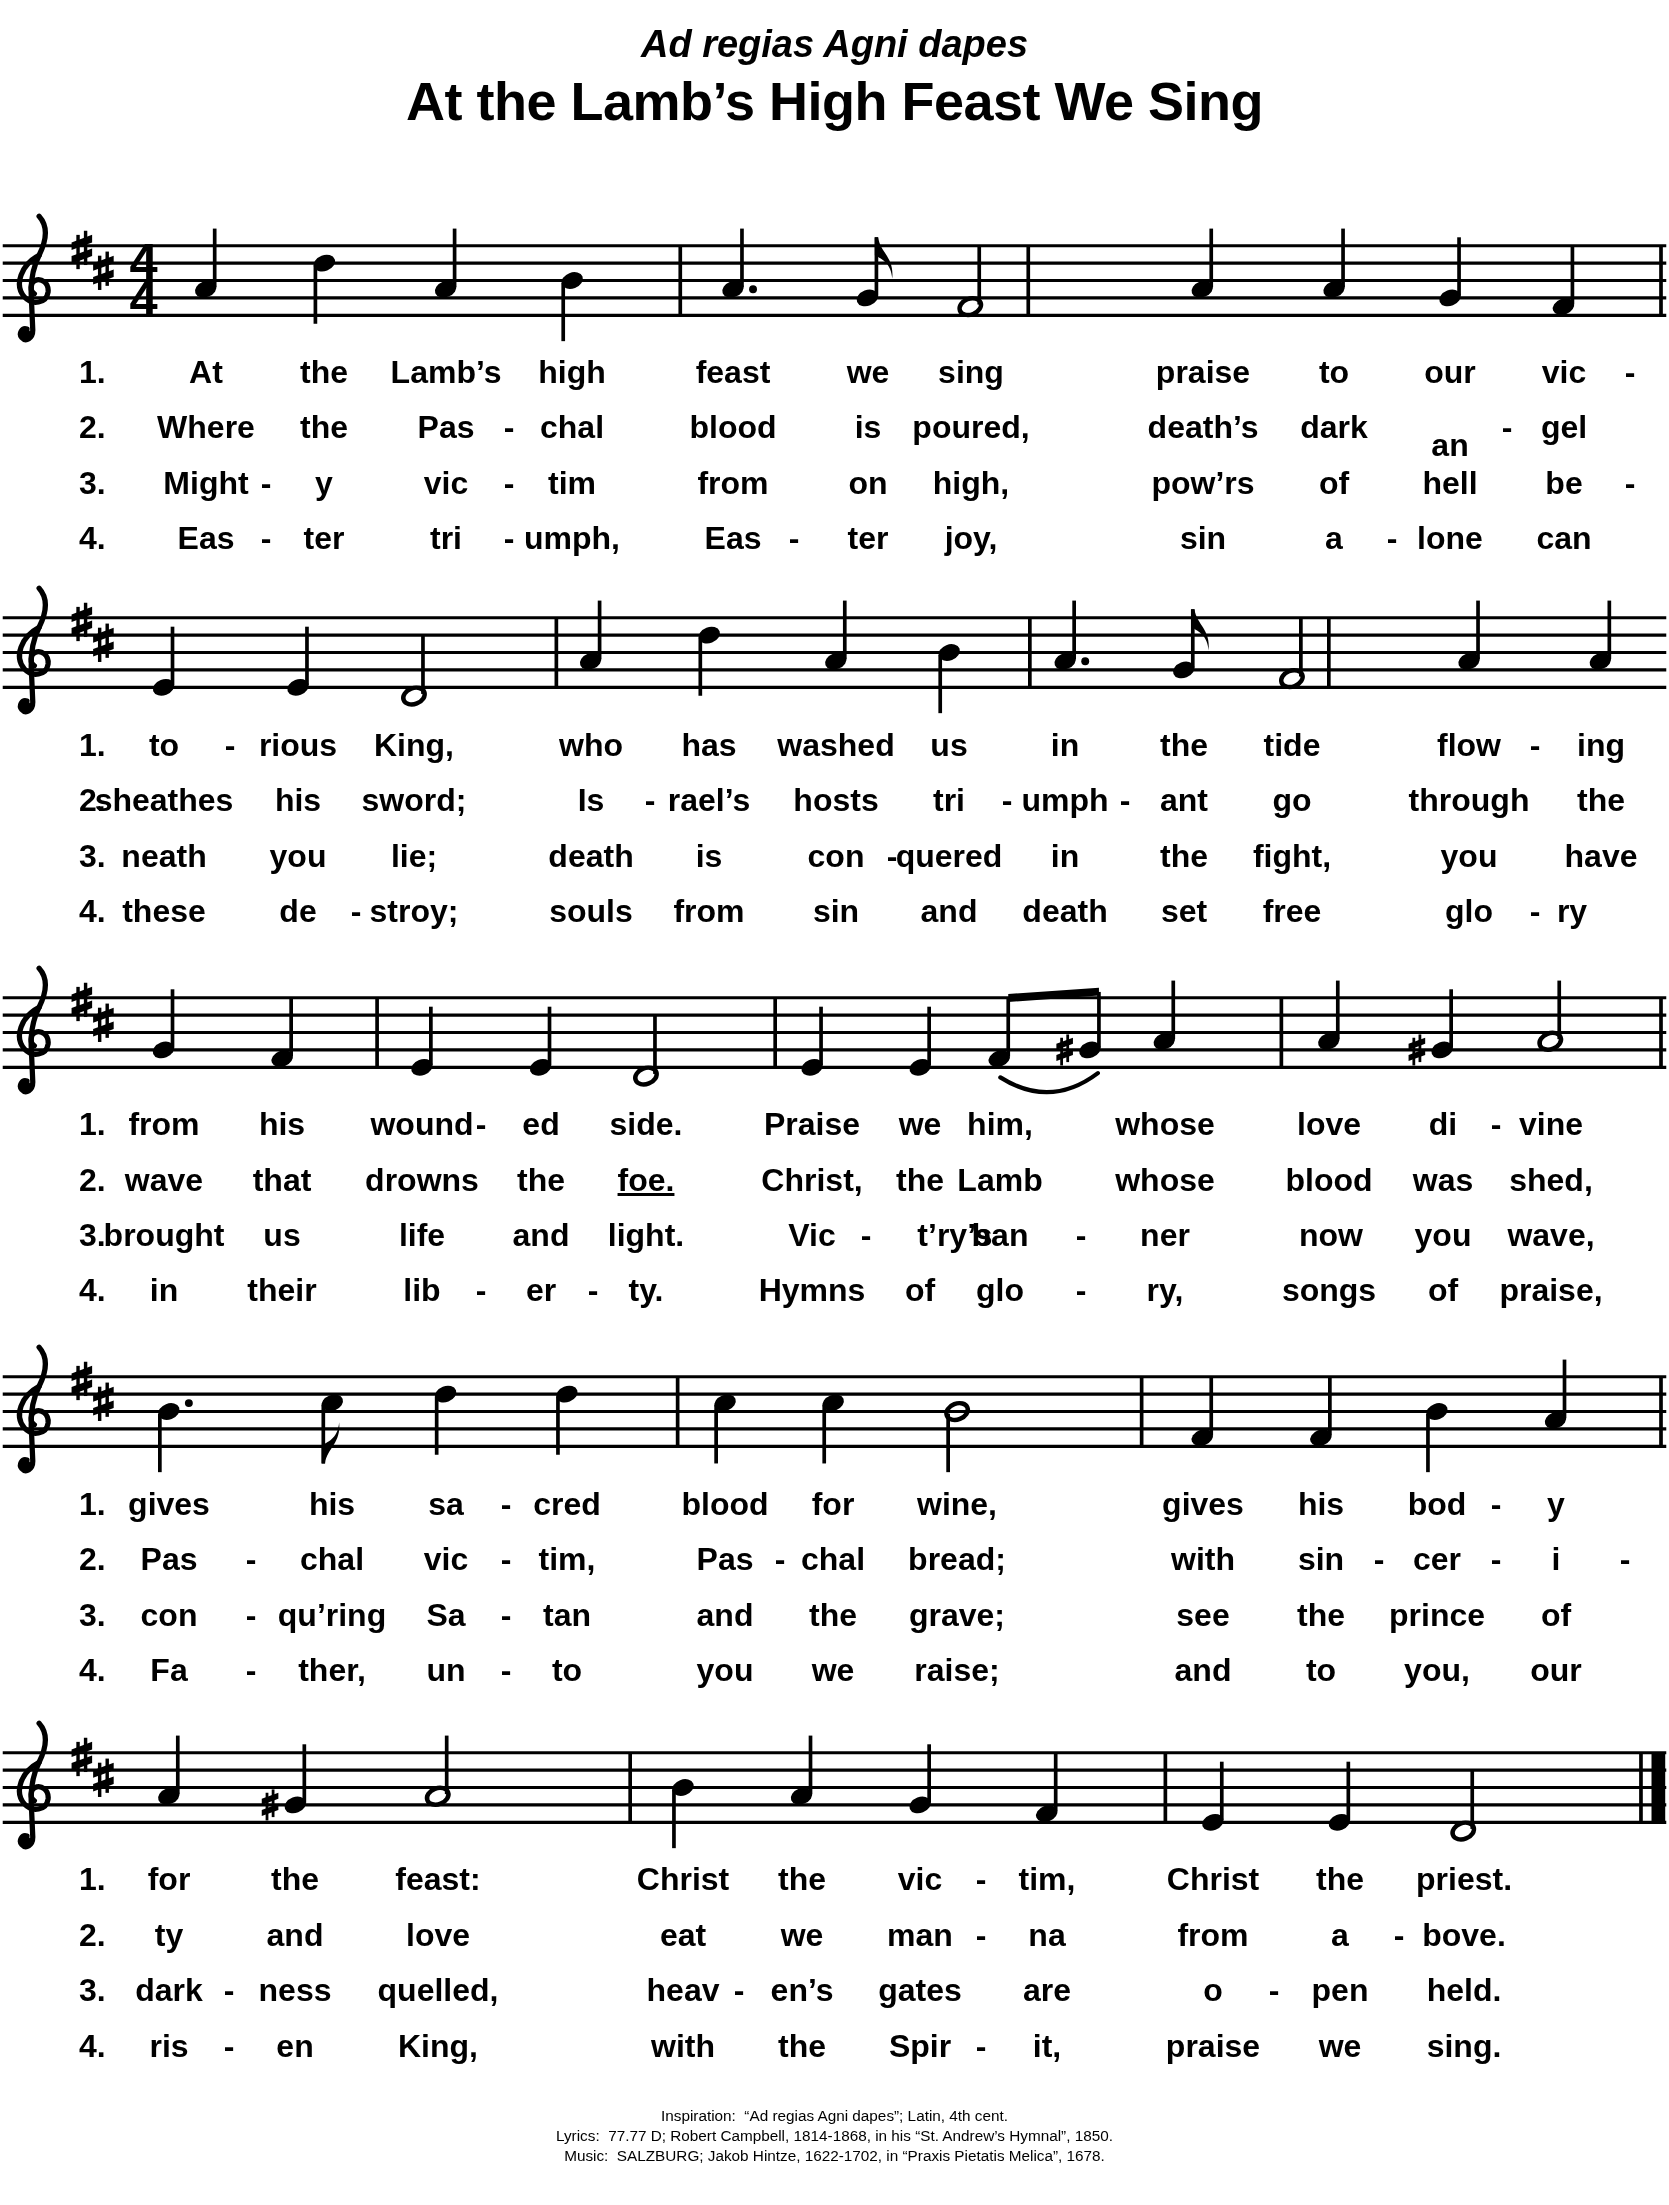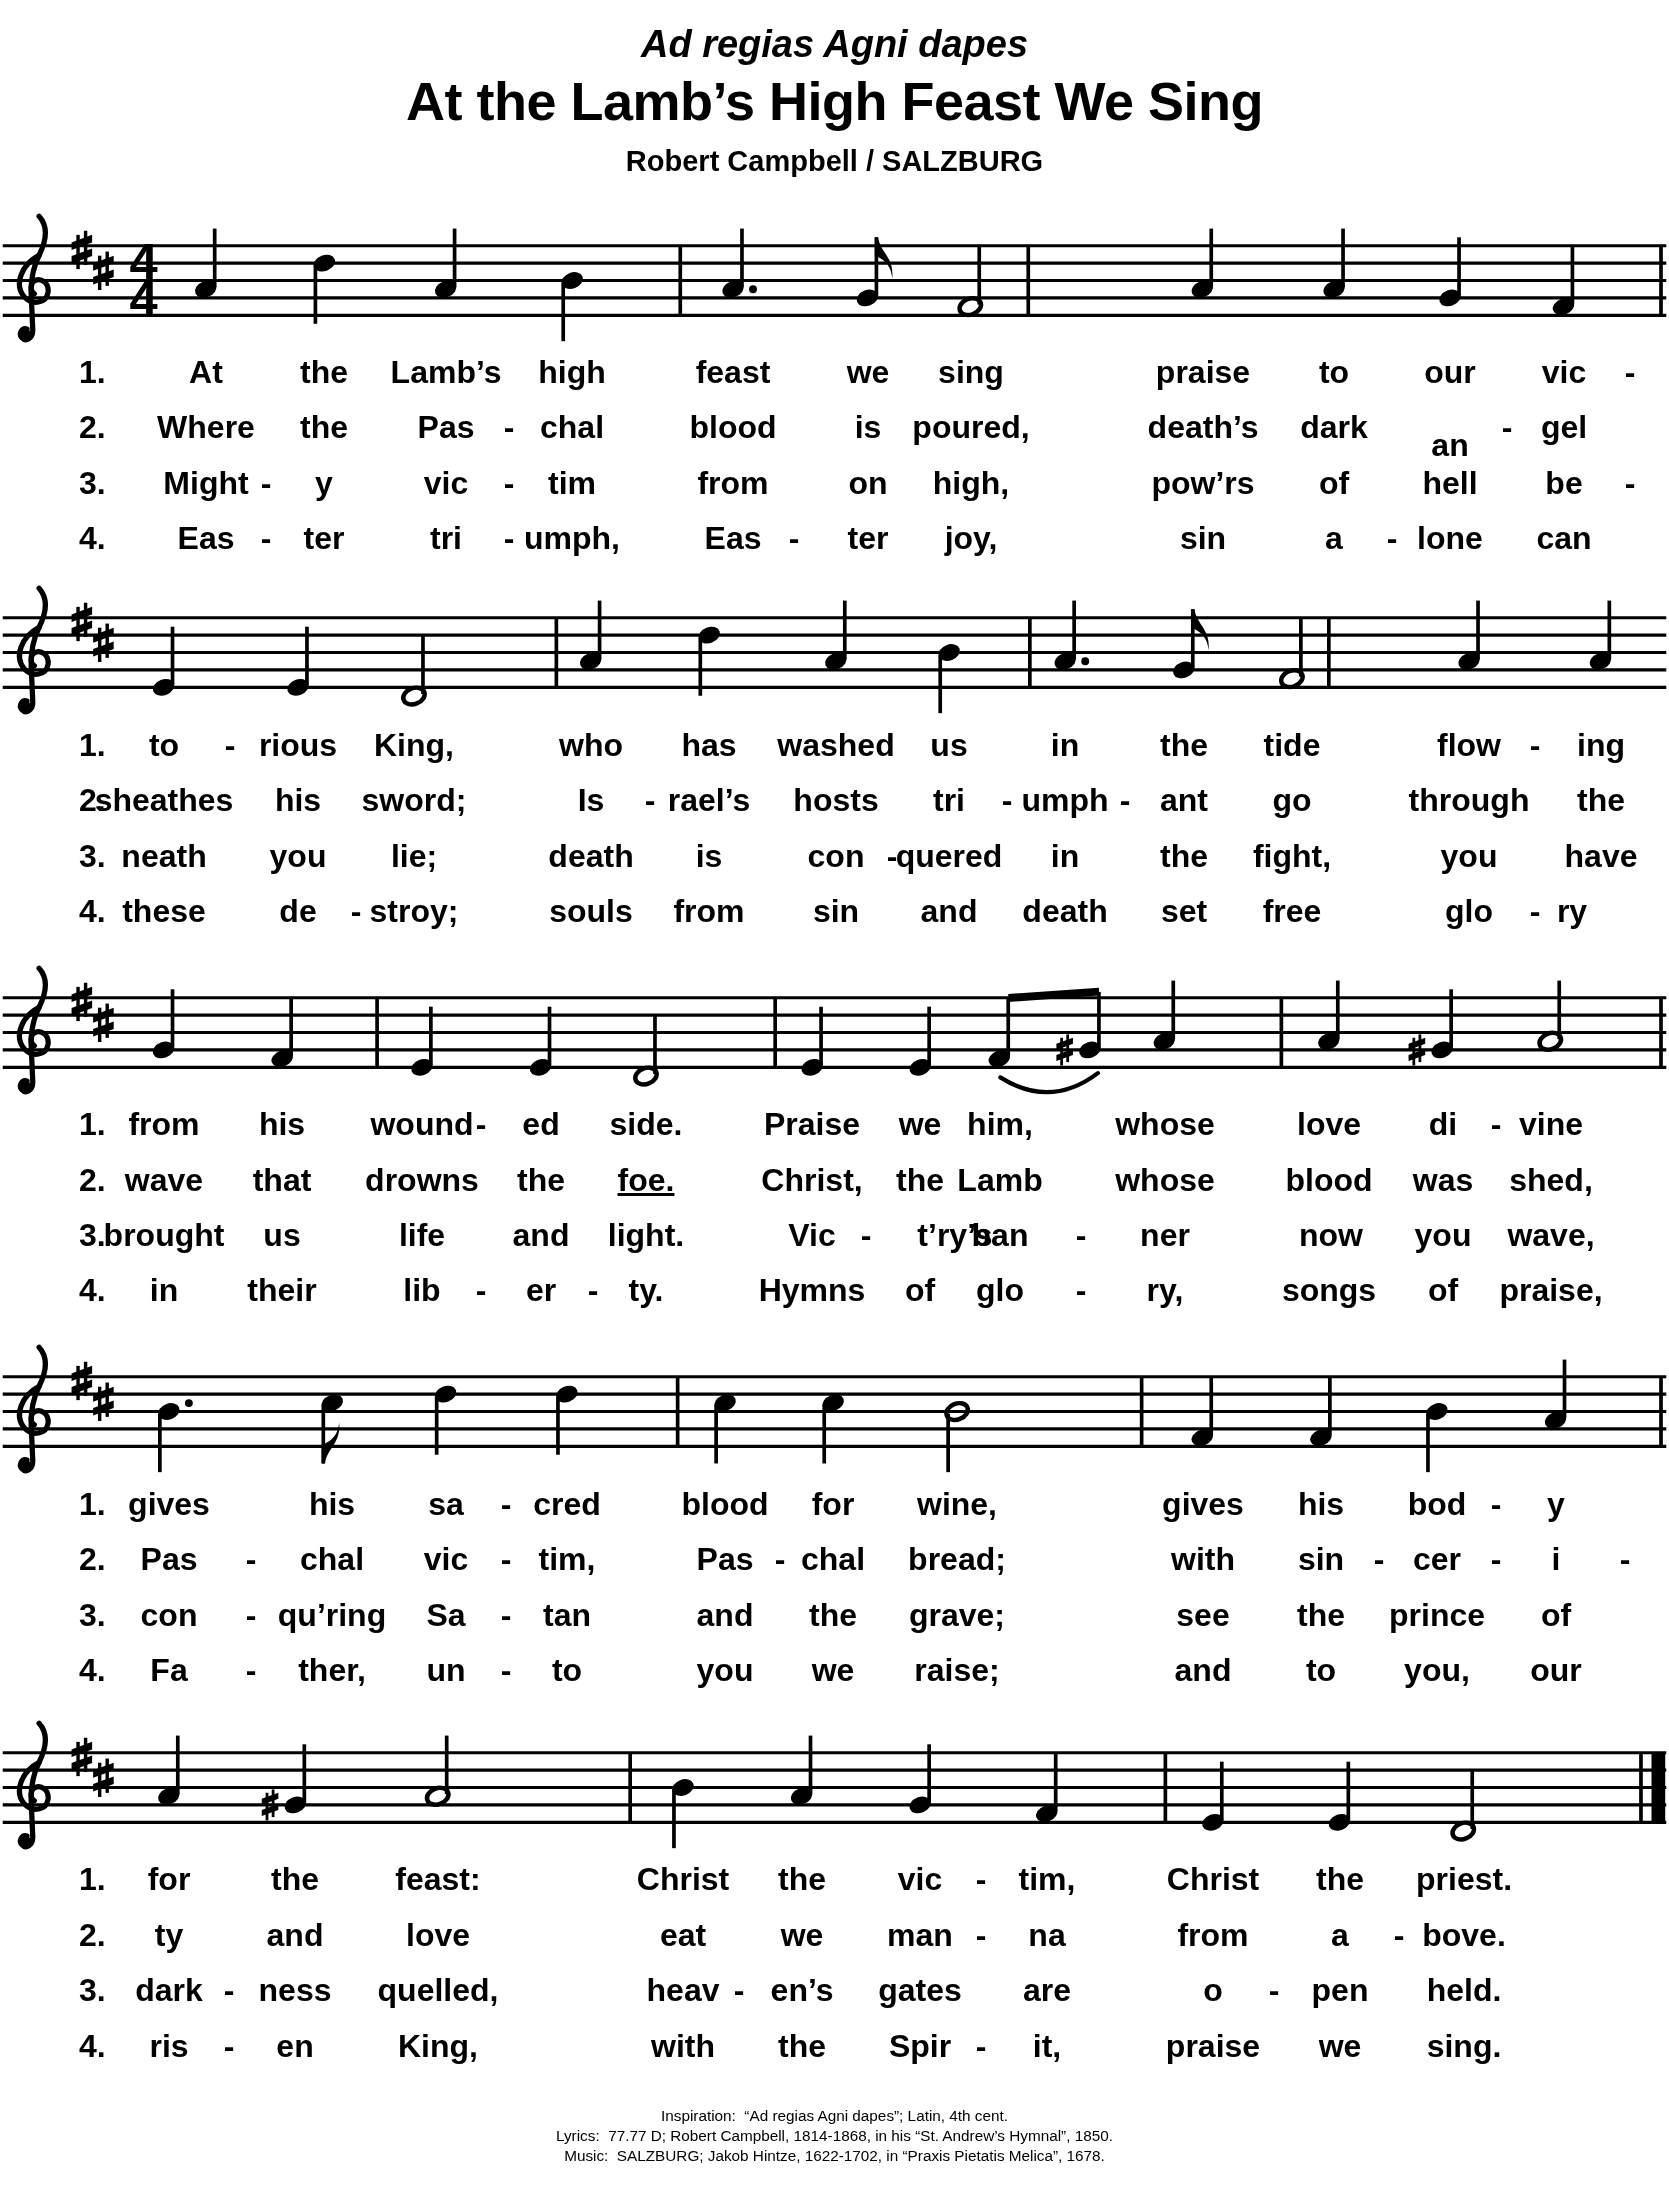--- a/index.html
+++ b/index.html
@@ -26,21 +26,20 @@
     text-align:center; line-height:1;
     font-size:15.3px; font-weight:400; white-space:pre;
   }
 </style>
 </head>
 <body>
 
 <div class="page">
   <div class="centered title">At the Lamb’s High Feast We Sing</div>
   <div class="centered inspiration">Ad regias Agni dapes</div>
-  <div class="centered byline">Robert Campbell / SALZBURG</div>
   <div id="music-root">
       <svg class="staff-svg" width="1669" height="174" viewBox="0 0 3165 330" style="top: 193px;">
         <line x1="5" y1="100" x2="3160" y2="100" stroke="#000" stroke-width="6"></line>
         <line x1="5" y1="133" x2="3160" y2="133" stroke="#000" stroke-width="6"></line>
         <line x1="5" y1="166" x2="3160" y2="166" stroke="#000" stroke-width="6"></line>
         <line x1="5" y1="199" x2="3160" y2="199" stroke="#000" stroke-width="6"></line>
         <line x1="5" y1="232" x2="3160" y2="232" stroke="#000" stroke-width="6"></line>
         <g transform="translate(62,100)">
           <path d="M 12 -56 C 30 -36 26 -10 12 18 C 0 42 -4 66 -3 92 L 0 160 C 0 176 -13 183 -21 174 C -27 167 -21 155 -11 158" fill="none" stroke="#000" stroke-width="10" stroke-linecap="round"></path>
           <path d="M 12 18 C -22 36 -36 74 -16 97 C -1 114 26 109 29 88 C 31 71 16 60 4 66 C -5 71 -6 86 3 91" fill="none" stroke="#000" stroke-width="10" stroke-linecap="round"></path>

